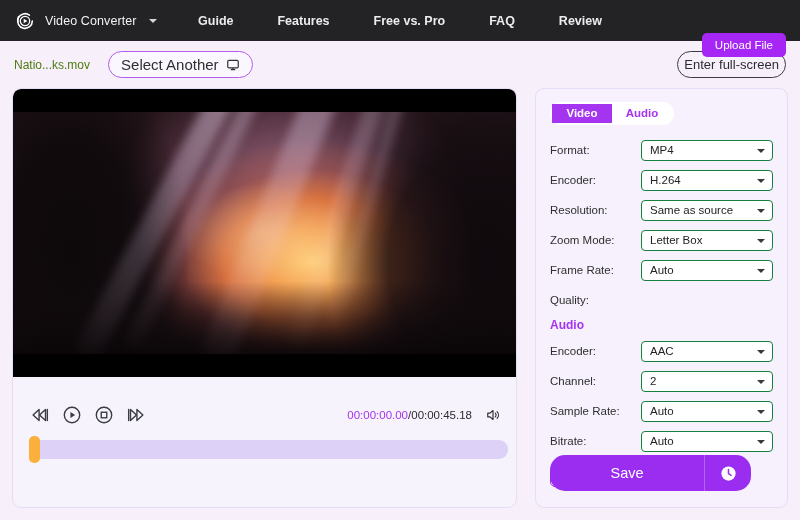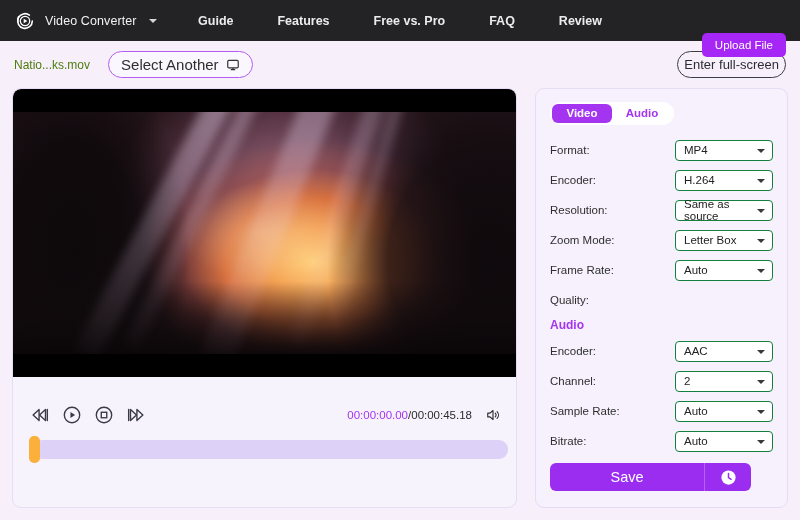--- a/index.html
+++ b/index.html
@@ -123,47 +123,47 @@
     border-radius:9px;
     padding:13px 14px 0 14px;
     position:relative;
   }
   #tabs {
     background:#fff; border-radius:13px; width:124px; height:23px;
     display:flex; align-items:center; padding:2px; margin-bottom:13px;
   }
   .tab {
     flex:1; text-align:center; font-size:11.5px; font-weight:bold;
-    border-radius:6px; line-height:19px; cursor:pointer; color:#a434f0;
+    border-radius:0; line-height:19px; cursor:pointer; color:#a434f0;
   }
   .tab.active { background:#a434f0; color:#fff; }
 
   .row { display:flex; align-items:center; height:24px; margin-bottom:6px; }
-  .row-label { width:125px; font-size:11.5px; color:#2f2f2f; }
+  .row-label { width:91px; font-size:11.5px; color:#2f2f2f; }
   .sel {
     flex:1; height:21px; background:#fff; border:1px solid #15803d; border-radius:4px;
     display:flex; align-items:center; padding:0 8px; font-size:11.5px; color:#232323;
     cursor:pointer; position:relative;
   }
   .sel .caret {
     position:absolute; right:7px; top:8px;
     width:0;height:0;border-left:4px solid transparent;border-right:4px solid transparent;
     border-top:4.5px solid #3a3a3a;
   }
   .section-head {
     font-size:12px; font-weight:bold; color:#a434f0; margin:3px 0 7px 0;
   }
   #reset-btn {
     margin-top:8px; width:76px; height:20px; background:transparent;
     border:1.3px solid #a434f0; border-radius:5px; color:#a434f0;
     font-size:11px; cursor:pointer;
   }
   #save-wrap {
-    position:absolute; left:14px; bottom:16px; width:201px; height:28px;
-    display:flex; border-radius:6px; overflow:hidden; cursor:pointer;
+    position:absolute; left:14px; bottom:16px; width:201px; height:36px;
+    display:flex; border-radius:15px; overflow:hidden; cursor:pointer;
   }
   #save-btn {
     flex:1; background:#9a2df0; color:#fff; font-size:14.5px;
     display:flex; align-items:center; justify-content:center;
     border:none; cursor:pointer;
   }
   #save-history {
     width:47px; background:#9a2df0; display:flex; align-items:center; justify-content:center;
     border-left:1px solid #b561f5; cursor:pointer;
   }

